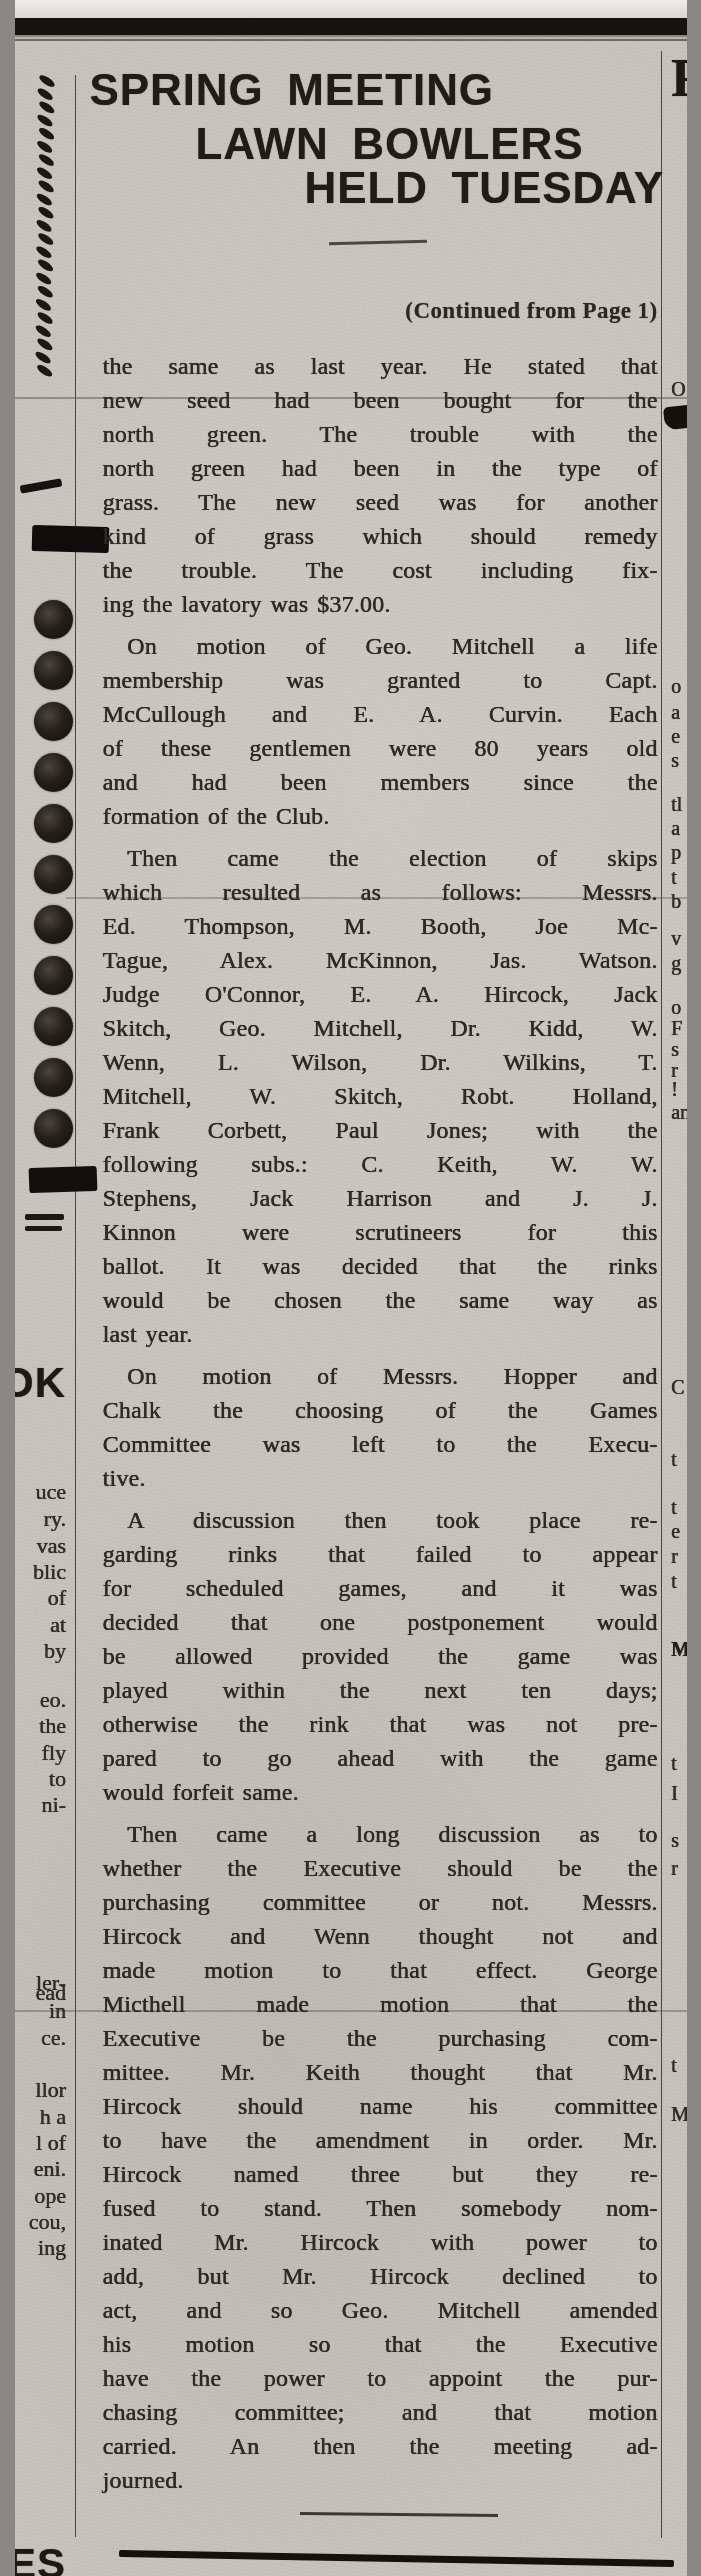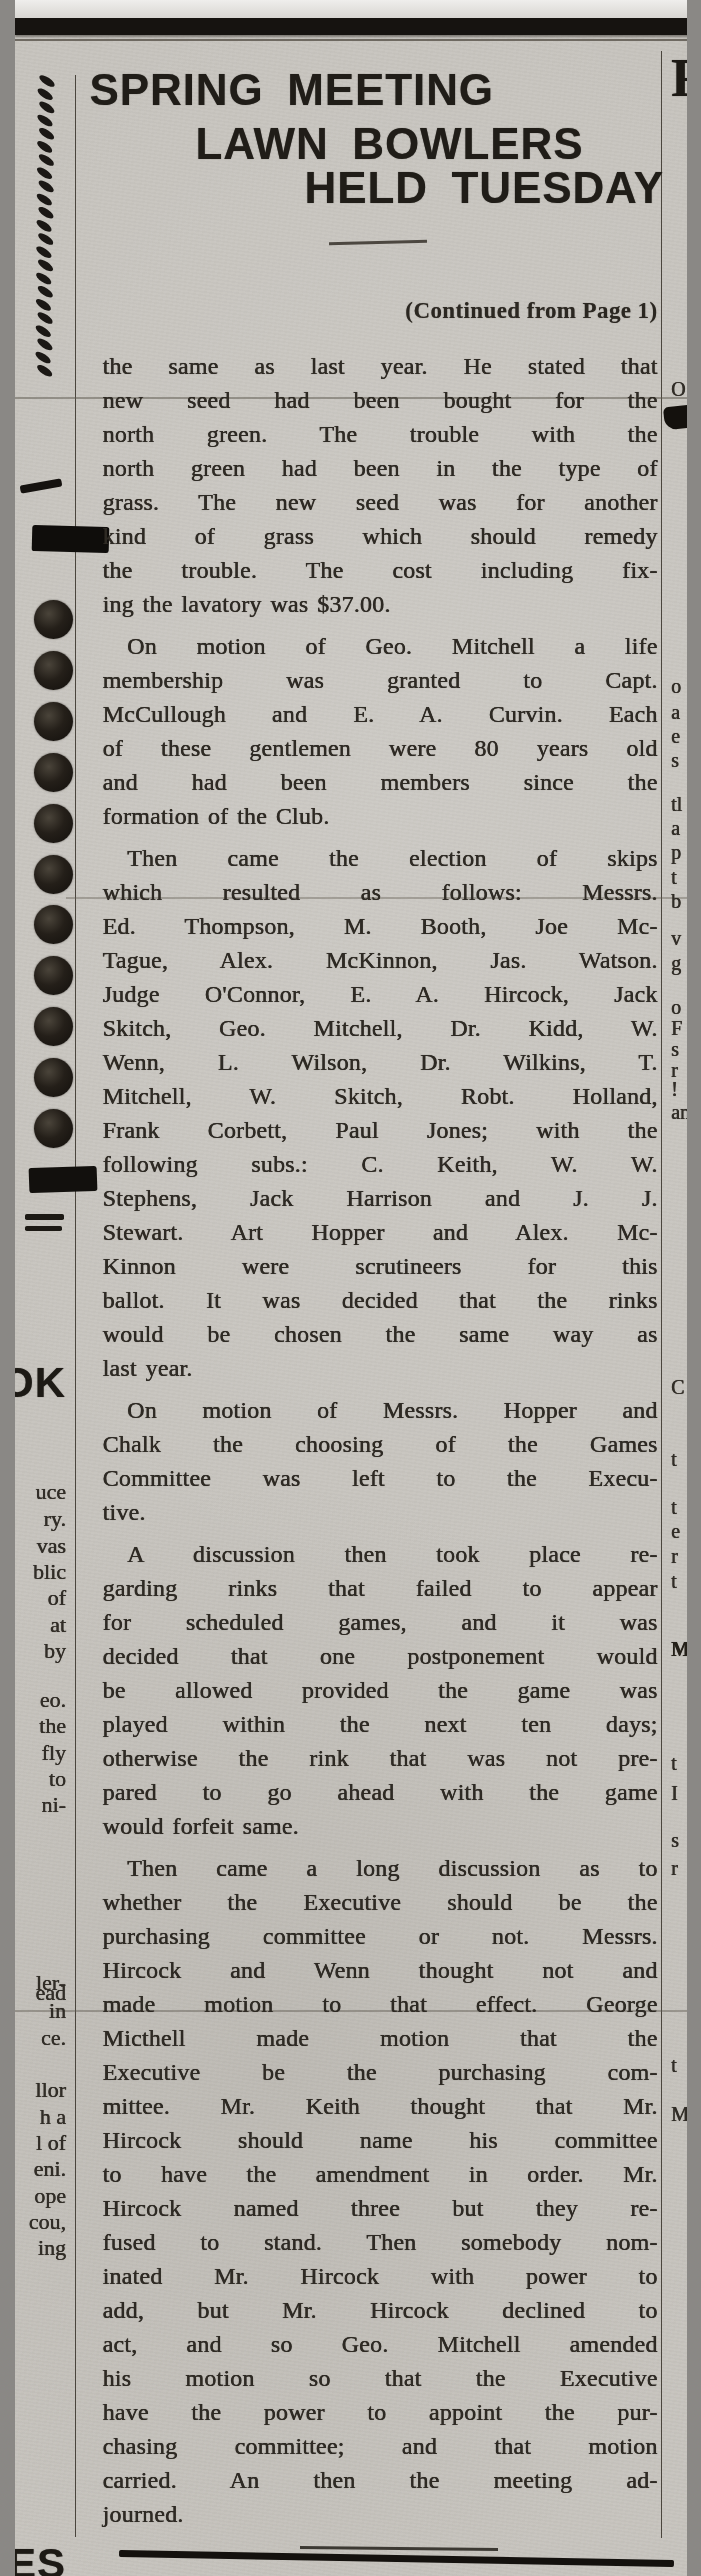--- a/index.html
+++ b/index.html
@@ -172,21 +172,20 @@
           <div class="bl">which resulted as follows:  Messrs.</div>
           <div class="bl">Ed. Thompson, M. Booth, Joe Mc-</div>
           <div class="bl">Tague, Alex. McKinnon, Jas. Watson.</div>
           <div class="bl">Judge O'Connor, E. A. Hircock, Jack</div>
           <div class="bl">Skitch, Geo. Mitchell, Dr. Kidd, W.</div>
           <div class="bl">Wenn, L. Wilson, Dr. Wilkins, T.</div>
           <div class="bl">Mitchell, W. Skitch, Robt. Holland,</div>
           <div class="bl">Frank Corbett, Paul Jones; with the</div>
           <div class="bl">following subs.:  C. Keith, W. W.</div>
           <div class="bl">Stephens, Jack Harrison and J. J.</div>
-          <div class="bl">Stewart. Art Hopper and Alex. Mc-</div>
           <div class="bl">Kinnon were scrutineers for this</div>
           <div class="bl">ballot. It was decided that the rinks</div>
           <div class="bl">would be chosen the same way as</div>
           <div class="bl last">last year.</div>
         </div>
         <div class="para">
           <div class="bl first">On motion of Messrs. Hopper and</div>
           <div class="bl">Chalk the choosing of the Games</div>
           <div class="bl">Committee was left to the Execu-</div>
           <div class="bl last">tive.</div>

